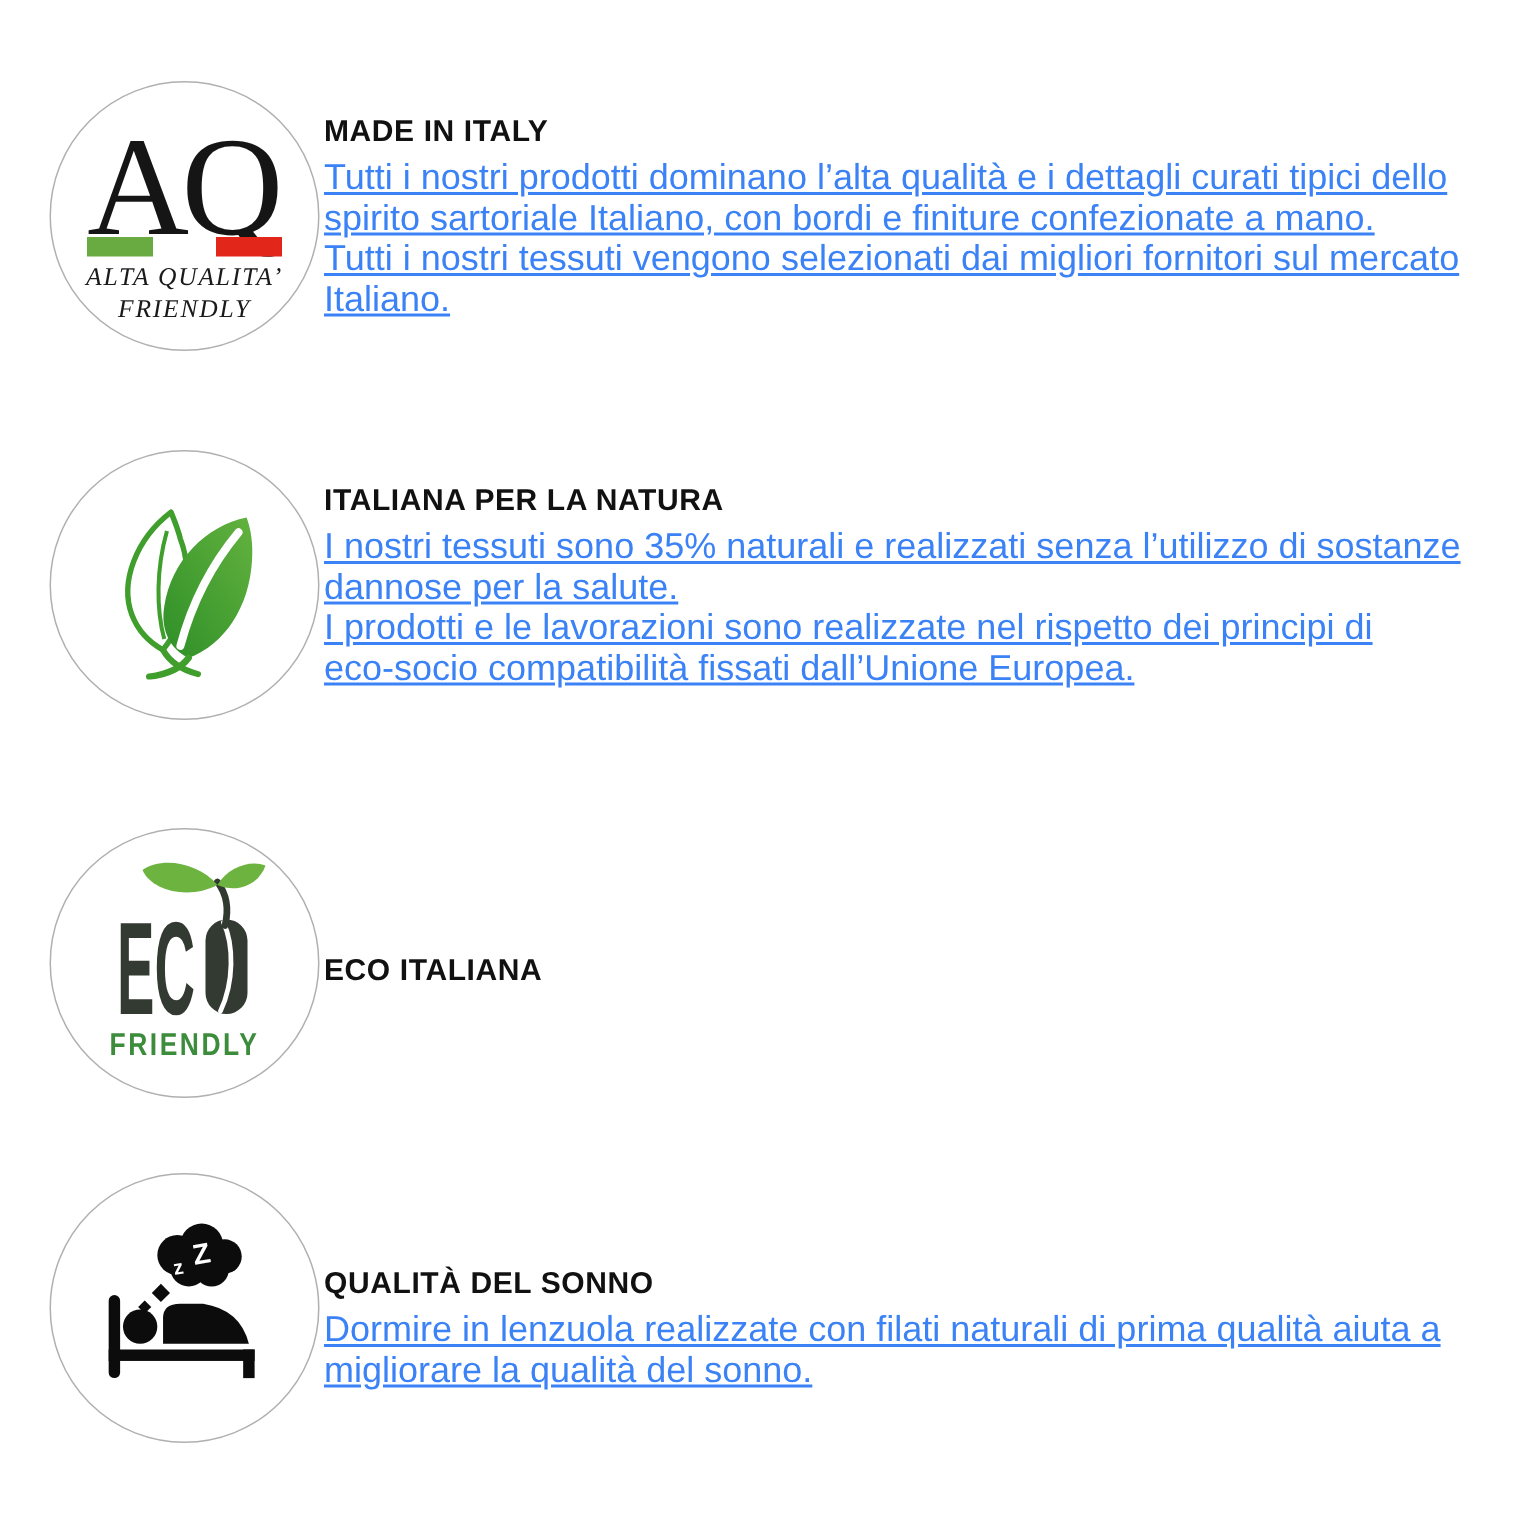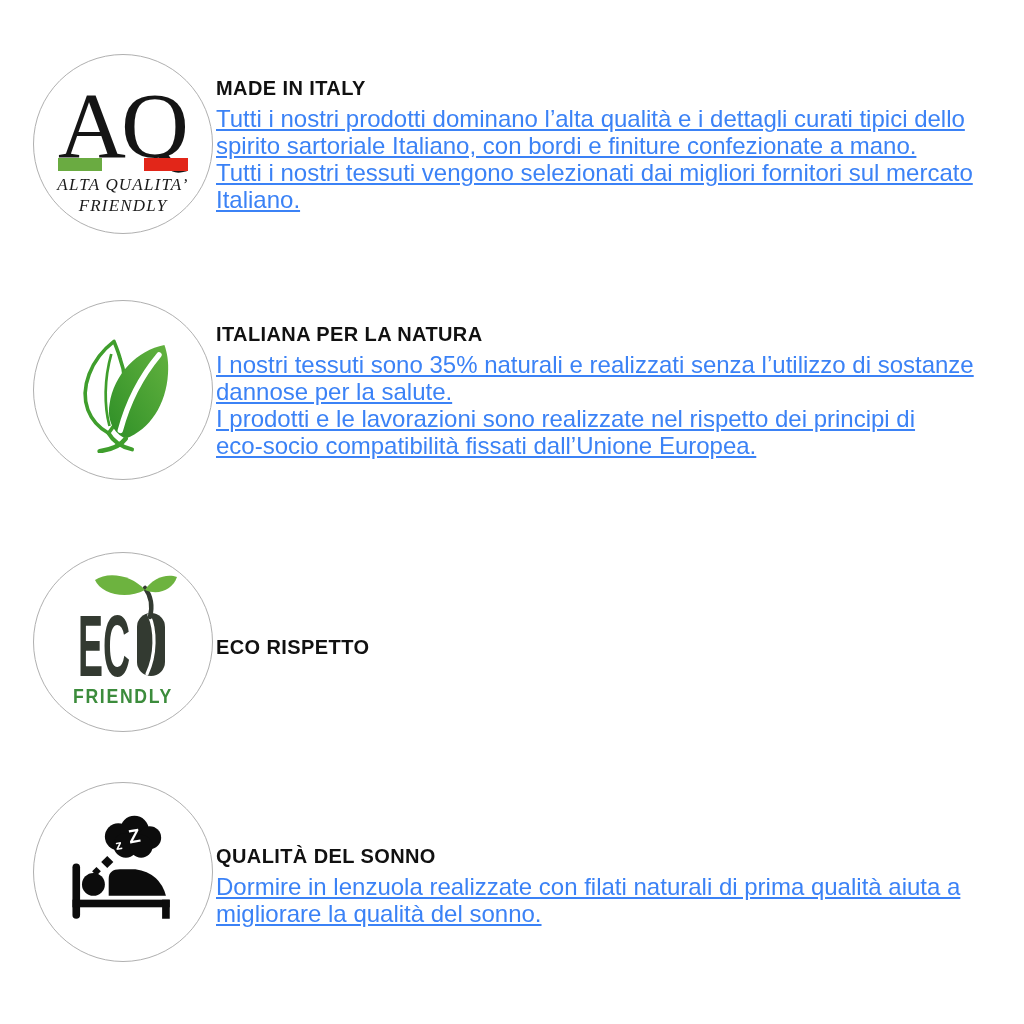--- a/index.html
+++ b/index.html
@@ -127,21 +127,21 @@
         <path d="M101 40 C108 55 108 80 99 99" fill="none" stroke="#ffffff" stroke-width="3.2" stroke-linecap="round"></path>
 
         <path d="M102 42 C105 30 103 21 97 13" fill="none" stroke="#333a31" stroke-width="4.5" stroke-linecap="round"></path>
         <path d="M97 15 C84 0 60 -4 47 5 C53 19 78 25 97 15 Z" fill="#6db33f"></path>
         <path d="M97 15 C104 3 119 -2 129 2 C125 14 111 21 97 15 Z" fill="#6db33f"></path>
 
         <text x="75" y="128" text-anchor="middle" font-family="Liberation Sans, sans-serif" font-weight="700" font-size="21" fill="#3c8c3c" letter-spacing="2" textLength="100" lengthAdjust="spacingAndGlyphs">FRIENDLY</text>
       </svg>
     </div>
     <div class="text-block nudge-sm">
-      <h2>ECO RISPETTO</h2>
+      <h2>ECO ITALIANA</h2>
     </div>
   </section>
 
   <section class="row r4">
     <div class="badge">
       <svg class="sleep-svg" width="124" height="124" viewBox="0 0 130 130">
         <g fill="#0c0c0c">
 
           <circle cx="60" cy="28" r="14"></circle>
           <circle cx="77" cy="21" r="15"></circle>

